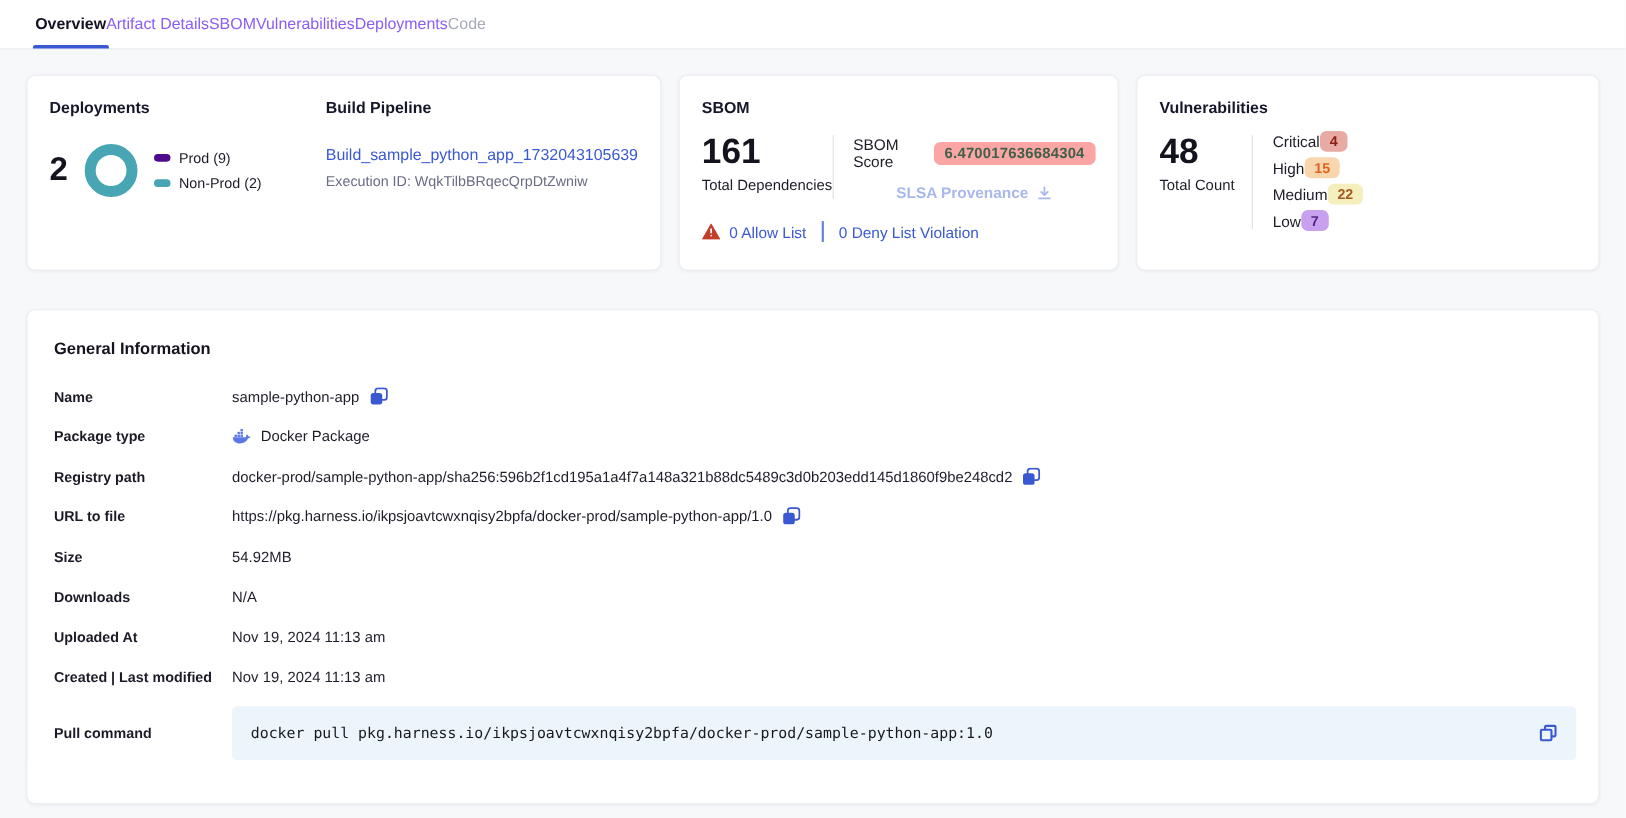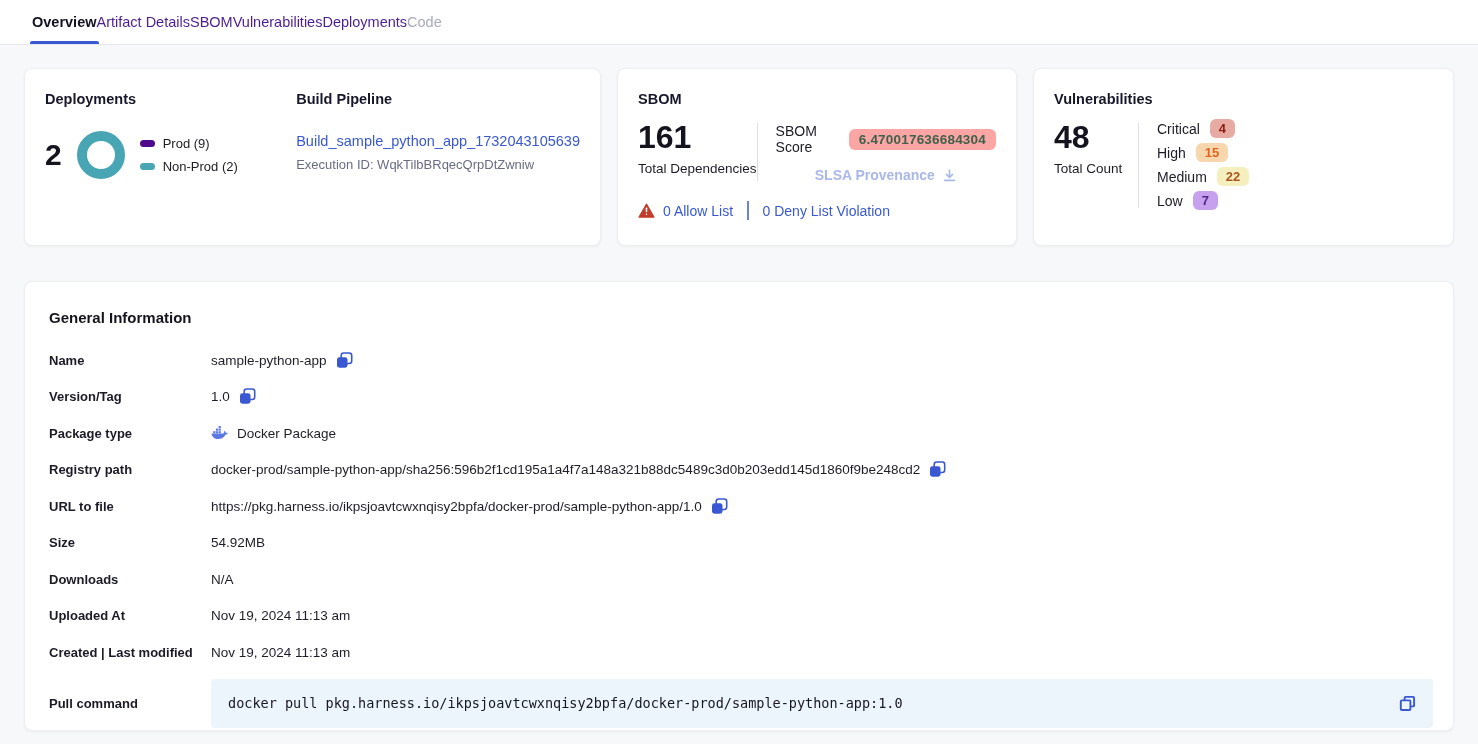--- a/index.html
+++ b/index.html
@@ -15,21 +15,21 @@
   .tabbar {
     background:#fff;
     border-bottom:1px solid #e4e6ec;
     height:45px;
     display:flex;
     align-items:stretch;
     padding:0 32px;
   }
   .tab {
     font-size:14.5px;
-    color:#4c1d95;
+    color:#8b5cf6;
     display:flex; align-items:center;
     position:relative;
     cursor:pointer;
     white-space:nowrap;
   }
   .tab.active { font-weight:700; color:#121223; }
   .tab.active::after {
     content:""; position:absolute; left:-2px; right:-2px; bottom:0;
     height:3px; background:#3958d2; border-radius:2px 2px 0 0;
   }
@@ -86,21 +86,21 @@
     justify-content:center;
     color:#a9b8ea; font-weight:700; font-size:14px; cursor:default;
   }
   .list-links { display:flex; align-items:center; margin-top:18px; font-size:14px; }
   .list-link { color:#3958d2; text-decoration:none; cursor:pointer; }
   .warn-icon { margin-right:8px; display:flex; }
   .link-divider { width:1.5px; height:19px; background:#6c82d8; margin:0 14px; }
 
   .card-vulns { flex:1; }
   .sev-rows { flex:1; display:flex; flex-direction:column; gap:5px; margin-top:-2px; }
-  .sev-row { display:flex; align-items:center; gap:10px; }
+  .sev-row { display:flex; align-items:center; }
   .sev-label { font-size:14px; color:#1c1c28; }
   .sev-pill {
     border-radius:6px; padding:2px 9px; font-size:13px; font-weight:600;
     min-width:14px; text-align:center;
   }
 
   
   .general-card {
     background:#fff;
     border:1px solid #eceef2;
@@ -244,32 +244,20 @@
         <span>sample-python-app</span>
         <button class="copy-btn">
           <svg width="17" height="17" viewBox="0 0 17 17">
             <rect x="5.2" y="1" width="10.5" height="10.5" rx="2.4" fill="#fff" stroke="#3958d2" stroke-width="1.6"></rect>
             <rect x="1" y="5.2" width="10.5" height="10.5" rx="2.4" fill="#3958d2"></rect>
           </svg>
         </button>
       </div>
     </div>
 
-    <div class="info-row">
-      <div class="info-label">Version/Tag</div>
-      <div class="info-value">
-        <span>1.0</span>
-        <button class="copy-btn">
-          <svg width="17" height="17" viewBox="0 0 17 17">
-            <rect x="5.2" y="1" width="10.5" height="10.5" rx="2.4" fill="#fff" stroke="#3958d2" stroke-width="1.6"></rect>
-            <rect x="1" y="5.2" width="10.5" height="10.5" rx="2.4" fill="#3958d2"></rect>
-          </svg>
-        </button>
-      </div>
-    </div>
 
     <div class="info-row">
       <div class="info-label">Package type</div>
       <div class="info-value">
         <span class="docker-icon">
           <svg width="17" height="14" viewBox="0 0 17 14" fill="#5b79e4">
             <rect x="2.2" y="5.2" width="2.2" height="2.1"></rect>
             <rect x="4.9" y="5.2" width="2.2" height="2.1"></rect>
             <rect x="7.6" y="5.2" width="2.2" height="2.1"></rect>
             <rect x="4.9" y="2.6" width="2.2" height="2.1"></rect>

